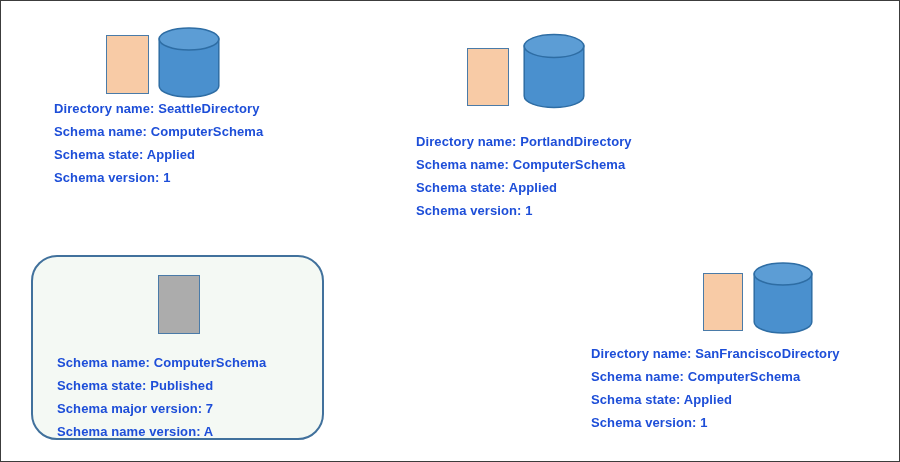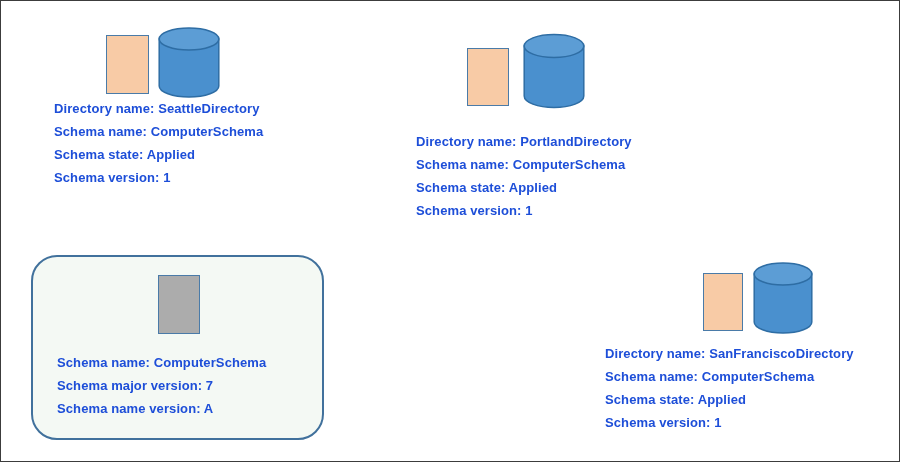--- a/index.html
+++ b/index.html
@@ -107,32 +107,33 @@
 
     <div class="dir-rect" style="left:702px; top:272px; width:40px; height:58px;"></div>
 
     <div class="cylinder" style="left:752px; top:261px; width:60px; height:72px;">
       <svg viewBox="0 0 60 72" preserveAspectRatio="none">
         <path d="M1.2,12 L1.2,60 A28.8,11 0 0 0 58.8,60 L58.8,12 Z" fill="#4A90CE" stroke="#2E6DA4" stroke-width="1.5"></path>
         <ellipse cx="30" cy="12" rx="28.8" ry="11" fill="#5C9DD5" stroke="#2E6DA4" stroke-width="1.5"></ellipse>
       </svg>
     </div>
 
-    <div class="textblock" style="left:604px; top:341px;">
+    <div class="textblock" style="left:590px; top:341px;">
       <span class="line">Directory name: SanFranciscoDirectory</span>
       <span class="line">Schema name: ComputerSchema</span>
       <span class="line">Schema state: Applied</span>
       <span class="line">Schema version: 1</span>
     </div>
   </div>
 
   <div class="panel" style="left:30px; top:254px; width:293px; height:185px;">
 
     <div class="schema-rect" style="left:125px; top:18px; width:42px; height:59px;"></div>
 
     <div class="textblock" style="left:24px; top:94px;">
       <span class="line">Schema name: ComputerSchema</span>
+      <span class="line">Schema state: Published</span>
       <span class="line">Schema major version: 7</span>
       <span class="line">Schema name version: A</span>
     </div>
   </div>
 
 </div>
 
 </body></html>

